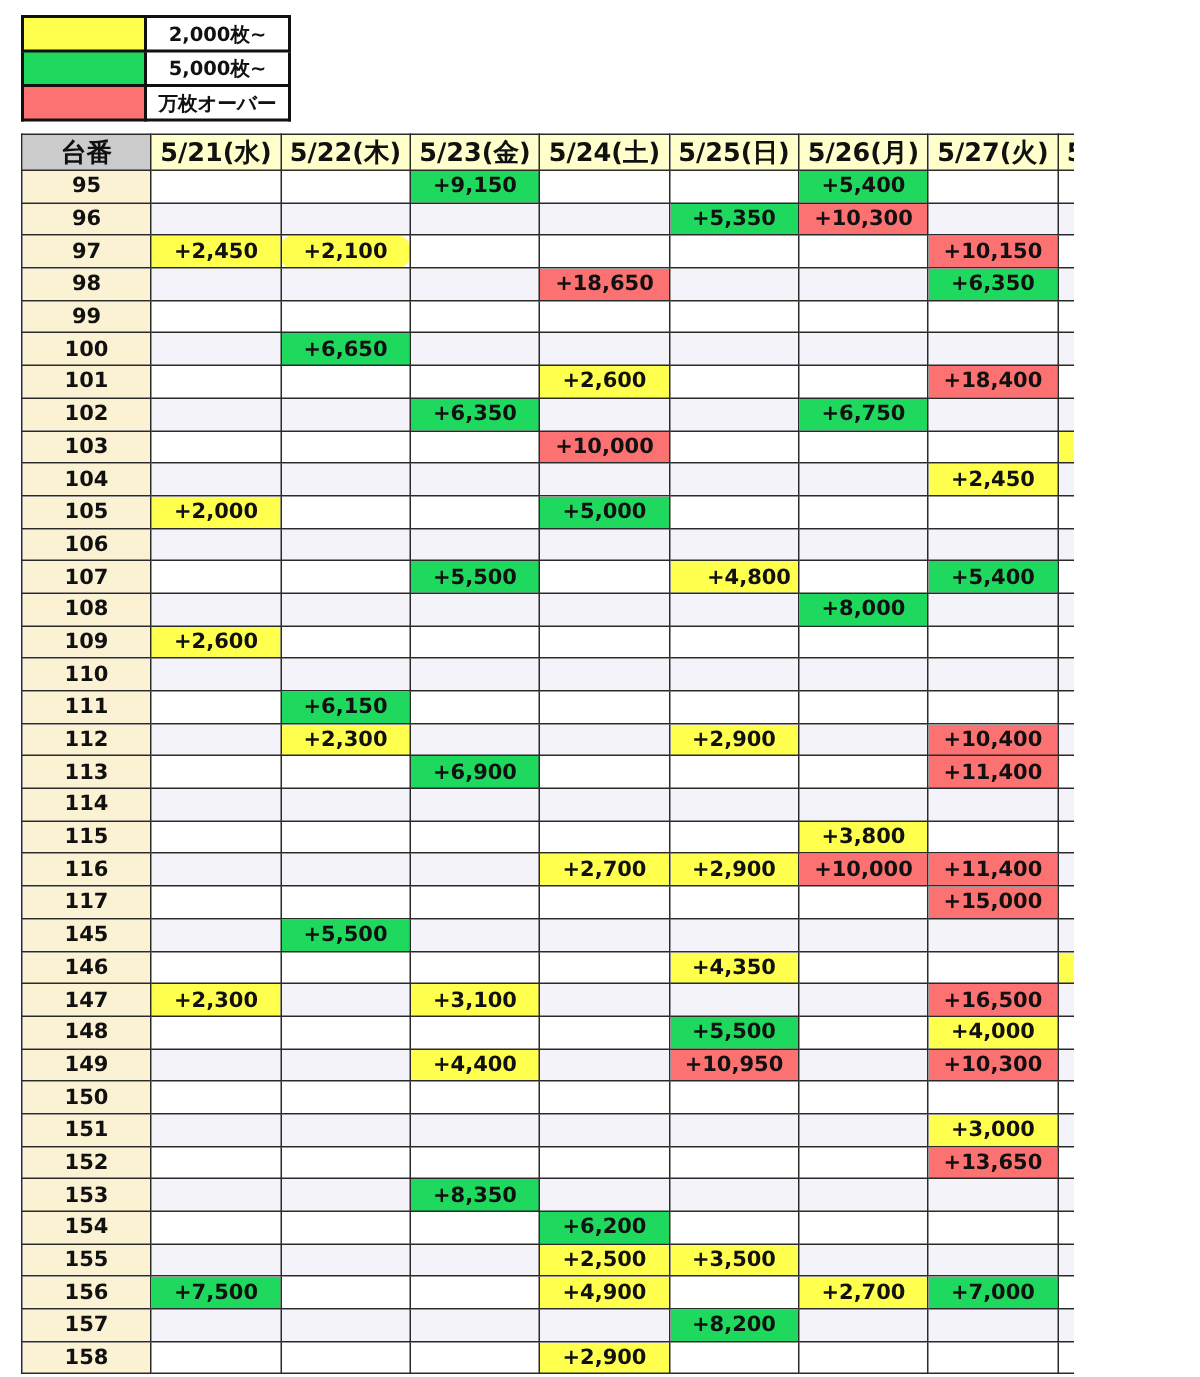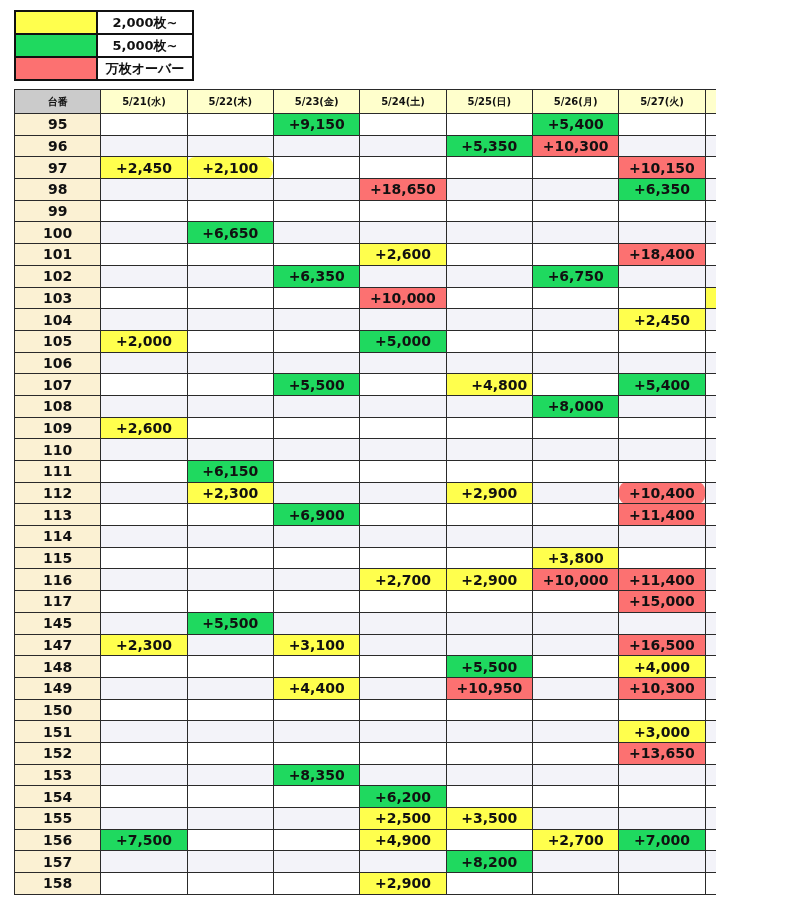--- a/index.html
+++ b/index.html
@@ -50,21 +50,21 @@
     border: 1.5px solid #2a2a2a;
     padding: 0;
     text-align: center;
     font-weight: 700;
     color: #111111;
     white-space: nowrap;
     overflow: hidden;
   }
   .results thead th {
     height: 24px;
-    font-size: 10px;
+    font-size: 17px;
     background: #ffffcc;
   }
   .results thead th.corner { background: #cbcbcb; }
   .results tbody td { height: 21.7px; font-size: 14px; }
   .results tbody td.row-label {
     background: #fbf1d3;
     font-size: 14px;
   }
   .results tbody tr.alt td.blank { background: #f3f3f9; }
   .results tbody td.blank { background: #ffffff; }
@@ -294,21 +294,21 @@
           <td class="blank"></td>
         </tr>
         <tr class="alt">
           <td class="row-label">112</td>
           <td class="blank"></td>
           <td style="background: rgb(255, 255, 77);">+2,300</td>
           <td class="blank"></td>
           <td class="blank"></td>
           <td style="background: rgb(255, 255, 77);">+2,900</td>
           <td class="blank"></td>
-          <td style="background: rgb(252, 113, 113); border-radius: 8px;">+10,400</td>
+          <td style="background: rgb(252, 113, 113);">+10,400</td>
           <td class="blank"></td>
         </tr>
         <tr>
           <td class="row-label">113</td>
           <td class="blank"></td>
           <td class="blank"></td>
           <td style="background: rgb(31, 217, 95);">+6,900</td>
           <td class="blank"></td>
           <td class="blank"></td>
           <td class="blank"></td>
@@ -363,20 +363,31 @@
           <td class="row-label">145</td>
           <td class="blank"></td>
           <td style="background: rgb(31, 217, 95);">+5,500</td>
           <td class="blank"></td>
           <td class="blank"></td>
           <td class="blank"></td>
           <td class="blank"></td>
           <td class="blank"></td>
           <td class="blank"></td>
         </tr>
+        <tr>
+          <td class="row-label">146</td>
+          <td class="blank"></td>
+          <td class="blank"></td>
+          <td class="blank"></td>
+          <td class="blank"></td>
+          <td style="background: rgb(255, 255, 77);">+4,350</td>
+          <td class="blank"></td>
+          <td class="blank"></td>
+          <td style="background: rgb(255, 255, 77);">+2,200</td>
+        </tr>
         <tr class="alt">
           <td class="row-label">147</td>
           <td style="background: rgb(255, 255, 77);">+2,300</td>
           <td class="blank"></td>
           <td style="background: rgb(255, 255, 77);">+3,100</td>
           <td class="blank"></td>
           <td class="blank"></td>
           <td class="blank"></td>
           <td style="background: rgb(252, 113, 113);">+16,500</td>
           <td class="blank"></td>

